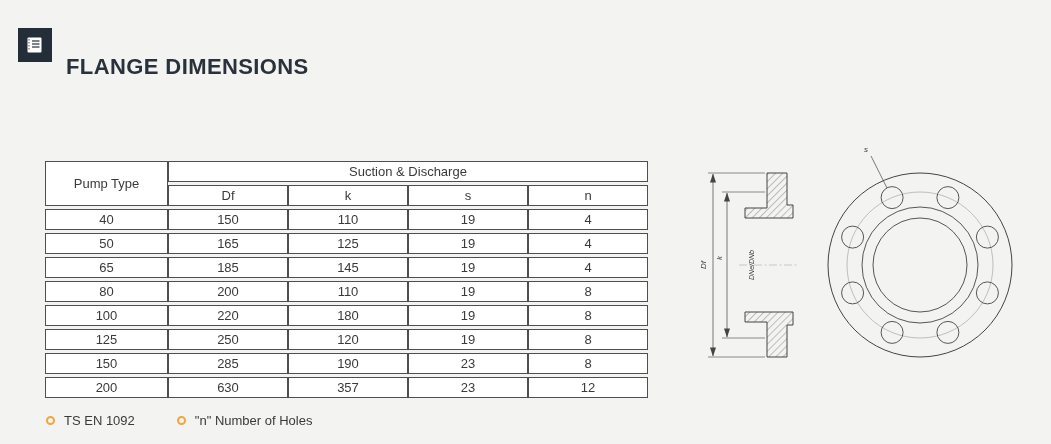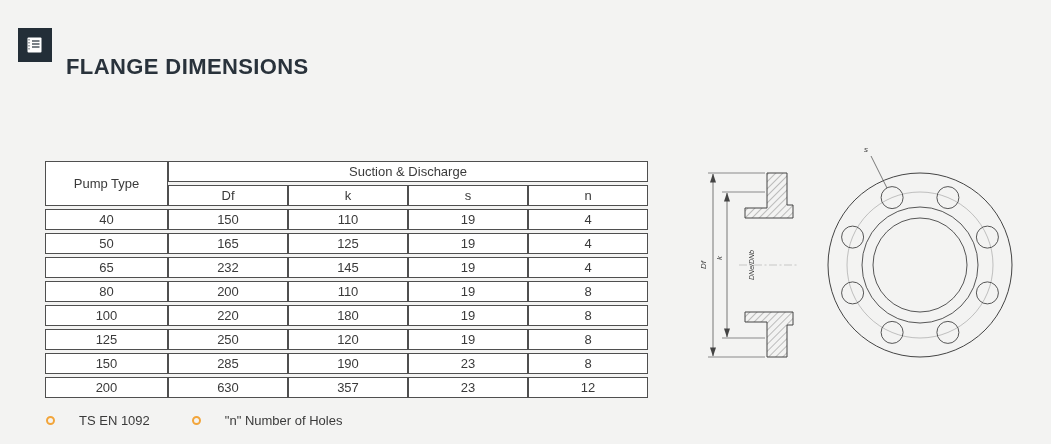--- a/index.html
+++ b/index.html
@@ -33,21 +33,21 @@
     text-align:center;
     vertical-align:middle;
     height:17px;
     padding:2px 4px;
     color:#3a3a3a;
   }
   .footer {
     position:absolute; left:46px; top:413px;
     display:flex; align-items:center; gap:42px;
   }
-  .footnote { display:flex; align-items:center; gap:24px; font-size:13px; color:#3a3a3a; }
+  .footnote { display:flex; align-items:center; gap:9px; font-size:13px; color:#3a3a3a; }
   .bullet-ring {
     width:9px; height:9px; border-radius:50%;
     border:2px solid #F2A53B; background:transparent; flex:0 0 auto;
   }
   svg text { font-family:"Liberation Sans", sans-serif; }
 </style>
 </head>
 <body>
 
 <div class="page-header">
@@ -95,21 +95,21 @@
       </tr>
       <tr>
         <td>50</td>
         <td>165</td>
         <td>125</td>
         <td>19</td>
         <td>4</td>
       </tr>
       <tr>
         <td>65</td>
-        <td>232</td>
+        <td>185</td>
         <td>145</td>
         <td>19</td>
         <td>4</td>
       </tr>
       <tr>
         <td>80</td>
         <td>200</td>
         <td>110</td>
         <td>19</td>
         <td>8</td>

